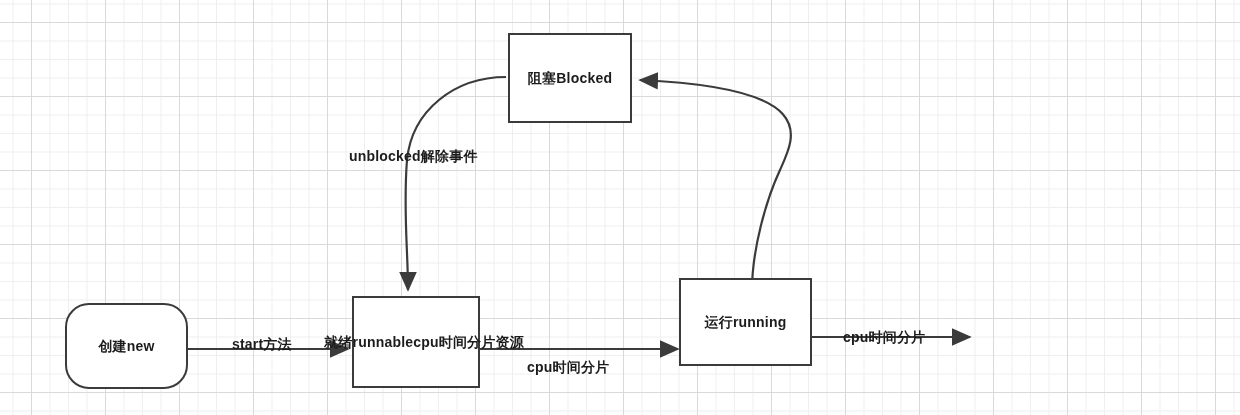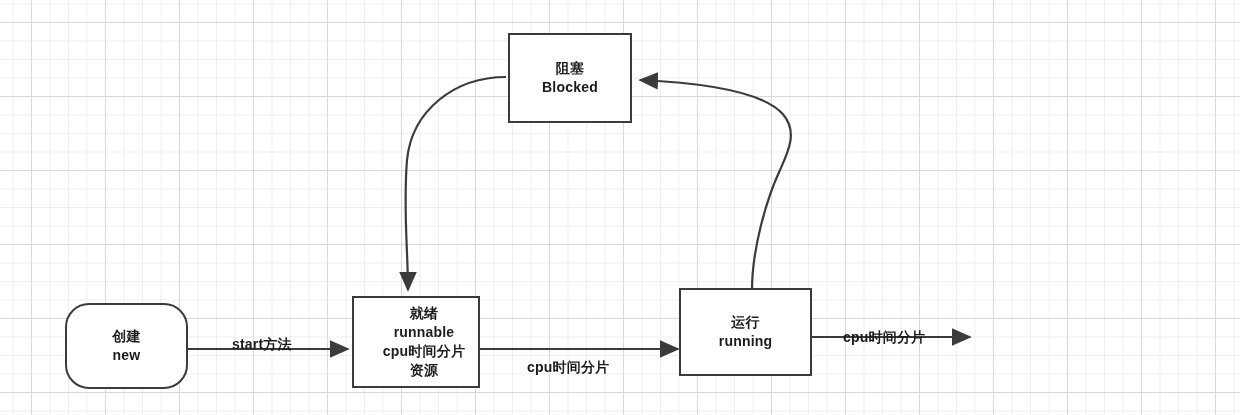--- a/index.html
+++ b/index.html
@@ -36,21 +36,21 @@
     top: 0;
     width: 1240px;
     height: 415px;
   }
   .node-box {
     position: absolute;
     box-sizing: border-box;
     border: 2px solid #3b3b3b;
     background: #ffffff;
     display: flex;
-    flex-direction: column;
+    flex-direction: row;
     align-items: center;
     justify-content: center;
     text-align: center;
     color: #1c1c1c;
     font-weight: bold;
     font-size: 14px;
     line-height: 19px;
     letter-spacing: 0.2px;
   }
   .node-line {
@@ -119,27 +119,28 @@
     <span class="node-line">new</span>
   </div>
 
   <div class="node-box" style="left:352px; top:296px; width:128px; height:92px;padding-left:16px;">
     <span class="node-line">就绪</span>
     <span class="node-line">runnable</span>
     <span class="node-line">cpu时间分片</span>
     <span class="node-line">资源</span>
   </div>
 
-  <div class="node-box" style="left:679px; top:288px; width:133px; height:88px;">
+  <div class="node-box" style="left:679px; top:278px; width:133px; height:88px;">
     <span class="node-line">运行</span>
     <span class="node-line">running</span>
   </div>
 
 
   <div class="edge-label" style="left:232px; top:335px;">start方法</div>
 
   <div class="edge-label" style="left:527px; top:358px;">cpu时间分片</div>
 
   <div class="edge-label" style="left:843px; top:328px;">cpu时间分片</div>
 
+  <div class="edge-label" style="left:349px; top:147px;">unblocked解除事件</div>
 
 
 </div>
 
 </body></html>

